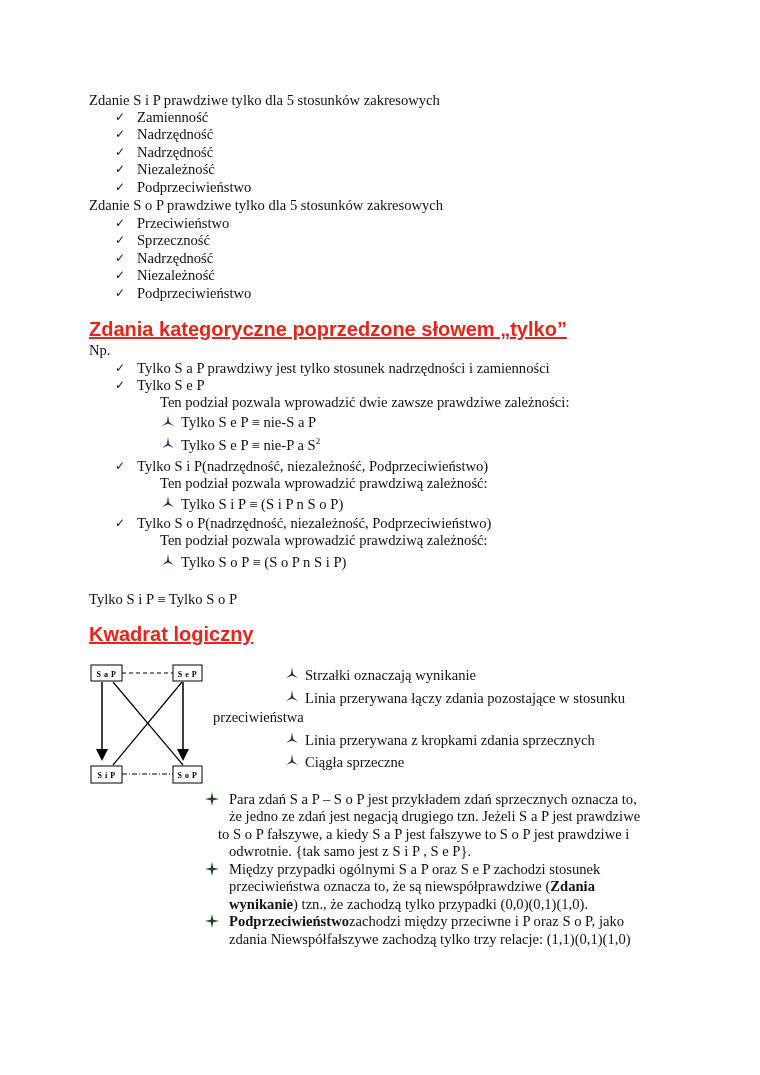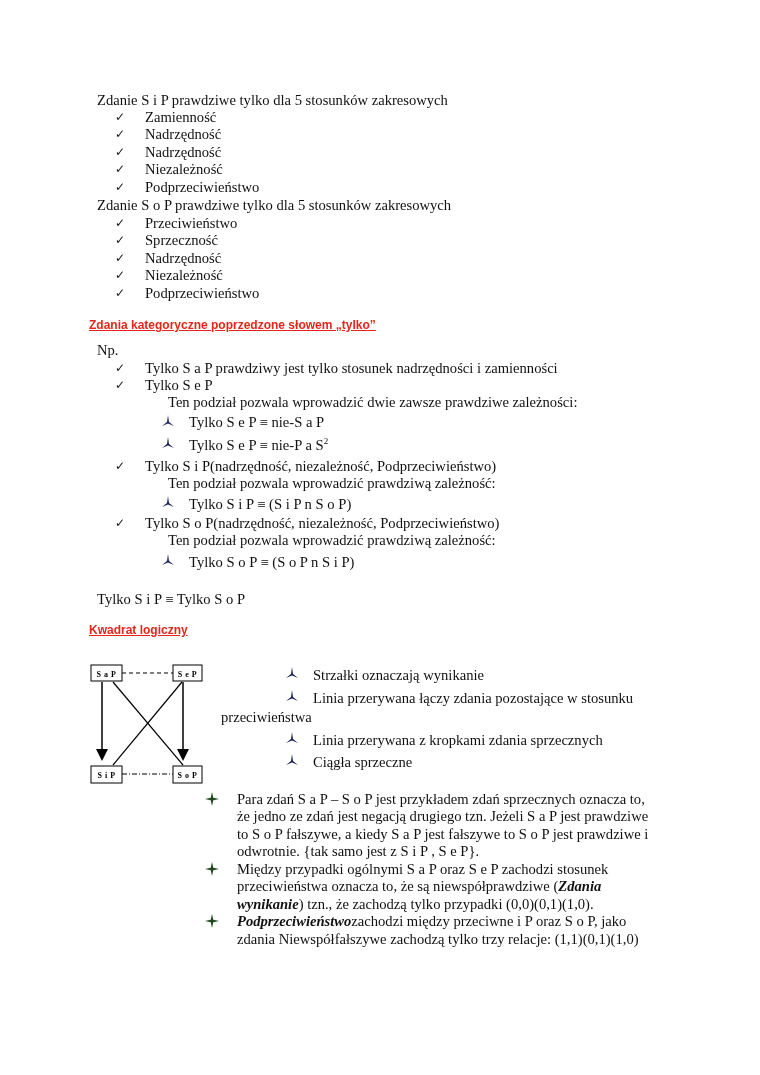--- a/index.html
+++ b/index.html
@@ -1,24 +1,24 @@
 <!DOCTYPE html>
 <html><head>
 <meta charset="utf-8">
 <style>
   html, body { margin:0; padding:0; background:#ffffff; }
   body { width:760px; height:1075px; position:relative; overflow:hidden;
          font-family:"Liberation Serif", serif; font-size:14.6px; color:#111; }
-  .abs { position:absolute; white-space:nowrap; line-height:17px;margin-left:8px; }
+  .abs { position:absolute; white-space:nowrap; line-height:17px; }
   .check { position:absolute; font-family:"DejaVu Sans", sans-serif; font-size:12px; }
   .tri { position:absolute; width:14px; height:14px; }
   .heading { position:absolute; font-family:"Liberation Sans", sans-serif; font-weight:bold;
-             font-size:12px; color:#e8251a; text-decoration:underline; white-space:nowrap; }
+             font-size:20px; color:#e8251a; text-decoration:underline; white-space:nowrap; }
   .star { position:absolute; width:14px; height:14px; }
-  b { font-weight:bold;font-style:italic; }
+  b { font-weight:bold; }
   sup { font-size:9px; vertical-align:6px; line-height:0; }
 </style>
 </head>
 <body>
 
 <div class="abs" style="left:89px;top:92px">Zdanie S i P prawdziwe tylko dla 5 stosunków zakresowych</div>
 <div>
   <span class="check" style="left:115px;top:110px">✓</span>
   <div class="abs" style="left:137px;top:109px">Zamienność</div>
   <span class="check" style="left:115px;top:127px">✓</span>
@@ -121,21 +121,21 @@
 <svg class="tri" style="left:285px;top:753px" viewBox="0 0 14 14">
     <path d="M7 1 L8 8 L13 12 L7 9.5 L1 12 L6 8 Z" fill="#1c2456"></path>
   </svg>
 <div class="abs" style="left:305px;top:754px">Ciągła sprzeczne</div>
 
 <svg class="star" style="left:205px;top:792px" viewBox="0 0 14 14">
     <path d="M7 0 L8.3 5.7 L14 7 L8.3 8.3 L7 14 L5.7 8.3 L0 7 L5.7 5.7 Z" fill="#1f4a1f"></path>
   </svg>
 <div class="abs" style="left:229px;top:791px">Para zdań  S a P – S o P jest przykładem zdań sprzecznych oznacza to,</div>
 <div class="abs" style="left:229px;top:808px">że jedno ze zdań jest negacją drugiego tzn. Jeżeli S a P jest prawdziwe</div>
-<div class="abs" style="left:229px;top:826px">to S o P fałszywe, a kiedy S a P jest fałszywe to S o P jest prawdziwe i</div>
+<div class="abs" style="left:218px;top:826px">to S o P fałszywe, a kiedy S a P jest fałszywe to S o P jest prawdziwe i</div>
 <div class="abs" style="left:229px;top:843px">odwrotnie. {tak samo jest z S i P , S e P}.</div>
 
 <svg class="star" style="left:205px;top:862px" viewBox="0 0 14 14">
     <path d="M7 0 L8.3 5.7 L14 7 L8.3 8.3 L7 14 L5.7 8.3 L0 7 L5.7 5.7 Z" fill="#1f4a1f"></path>
   </svg>
 <div class="abs" style="left:229px;top:861px">Między przypadki ogólnymi S a P oraz S e P zachodzi stosunek</div>
 <div class="abs" style="left:229px;top:878px"><span>przeciwieństwa oznacza to, że są niewspółprawdziwe (</span><b>Zdania</b></div>
 <div class="abs" style="left:229px;top:896px"><b>wynikanie</b><span>) tzn., że zachodzą tylko przypadki (0,0)(0,1)(1,0).</span></div>
 
 <svg class="star" style="left:205px;top:914px" viewBox="0 0 14 14">

